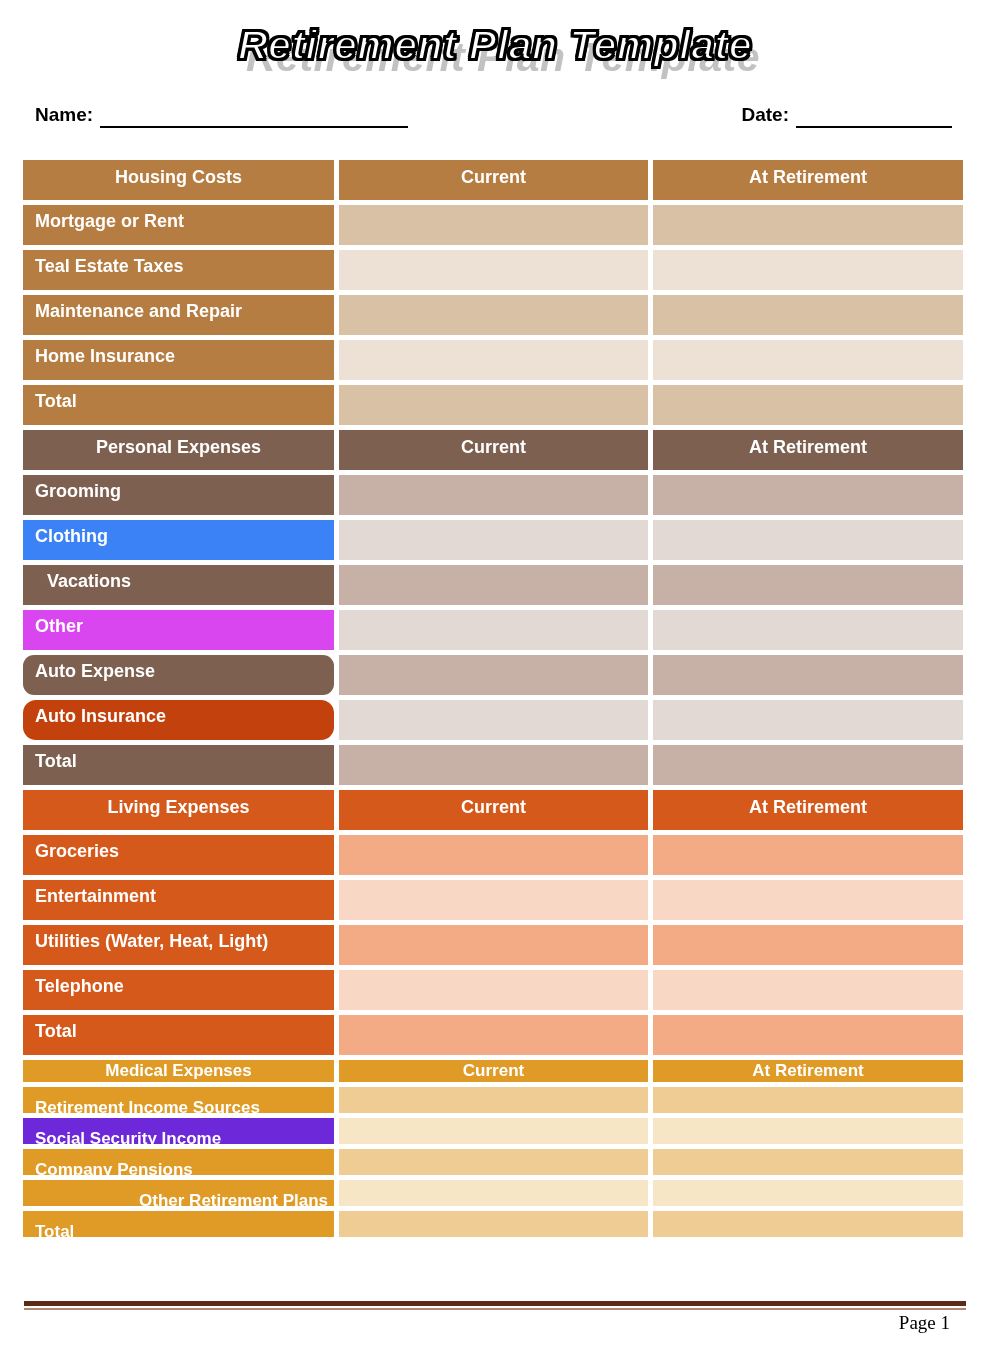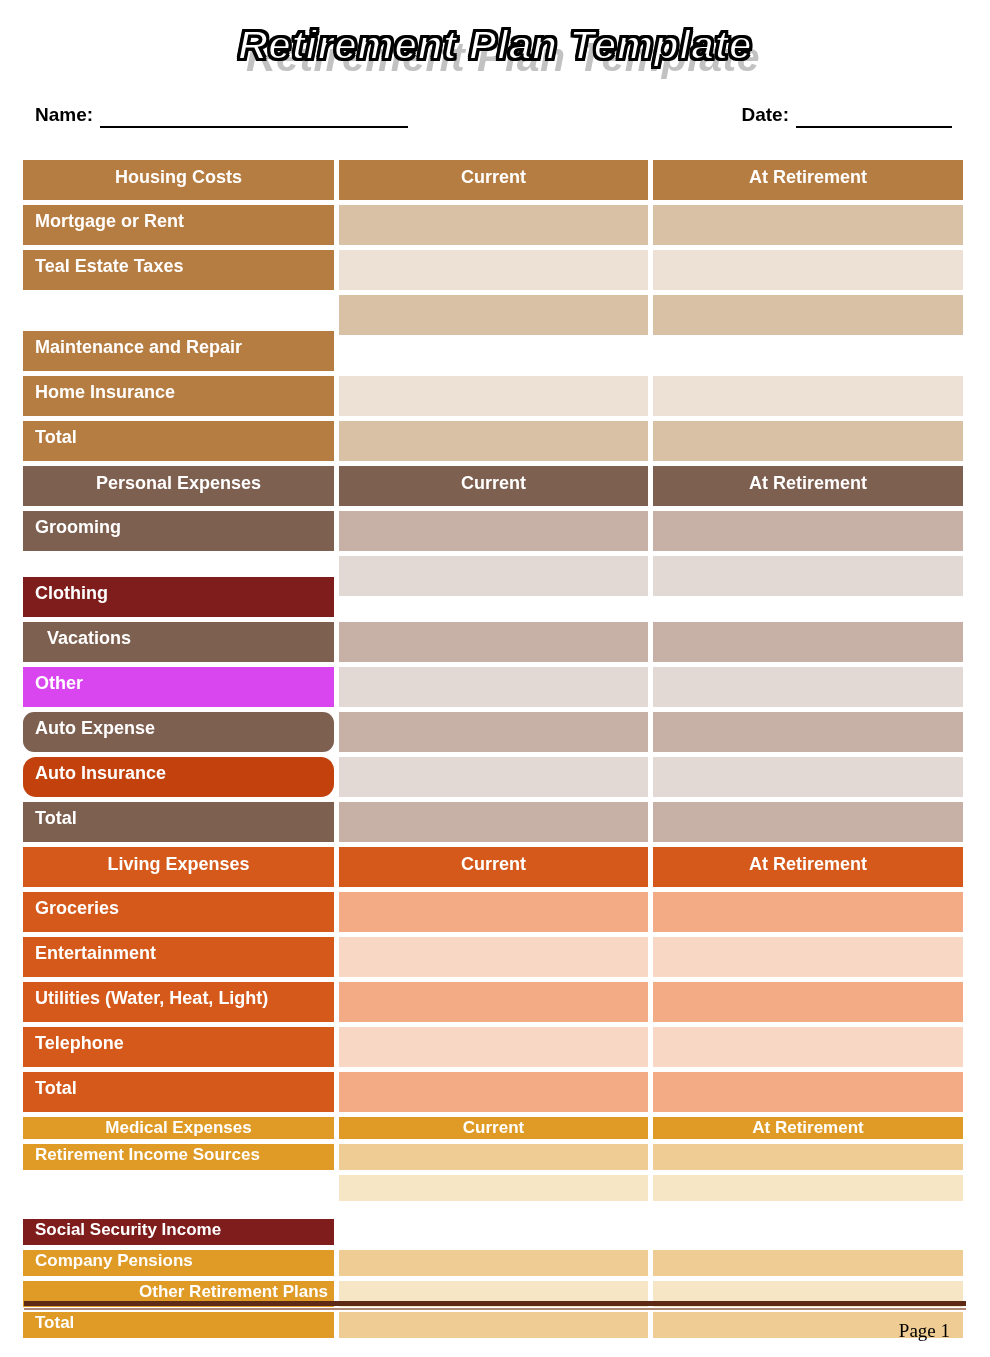--- a/index.html
+++ b/index.html
@@ -52,29 +52,29 @@
   .header-cell {
     height: 40px; color: #fff; font-weight: bold; font-size: 18px;
     text-align: center; padding-top: 7px;
   }
   .label-cell {
     height: 40px; color: #fff; font-weight: bold; font-size: 18px;
     text-align: left; padding: 6px 6px 0 12px; white-space: nowrap;
   }
   .data-cell { height: 40px; }
   .compact.header-cell { height: 22px; padding-top: 1px; font-size: 17px; }
-  .compact.label-cell  { height: 26px; padding-top: 1px; font-size: 17px; }
+  .compact.label-cell  { height: 26px; padding-top: 11px; font-size: 17px; }
   .compact.data-cell   { height: 26px; }
 
   
   .footer { position: absolute; top: 1301px; left: 24px; right: 24px; }
   .rule-thick { height: 5px; }
   .rule-thin  { height: 2px; margin-top: 2px; background: #ae8875; }
   .page-number {
-    margin-top: 10px; text-align: right; padding-right: 16px;
+    margin-top: 2px; text-align: right; padding-right: 16px;
     font-family: "Liberation Serif", serif; font-size: 19px; color: #000;
   }
 </style>
 </head>
 <body>
 
 <div class="page">
 
   <div class="title-wrap">
     <div class="title-layer title-shadow">Retirement Plan Template</div>
@@ -95,36 +95,36 @@
   <div class="table" id="table-root">
       <div class="cell header-cell section-title" style="background: rgb(182, 125, 66);">Housing Costs</div>
       <div class="cell header-cell" style="background: rgb(182, 125, 66);">Current</div>
       <div class="cell header-cell" style="background: rgb(182, 125, 66);">At Retirement</div>
       <div class="cell label-cell" style="background: rgb(182, 125, 66);">Mortgage or Rent</div>
       <div class="cell data-cell" style="background: rgb(217, 193, 165);"></div>
       <div class="cell data-cell" style="background: rgb(217, 193, 165);"></div>
       <div class="cell label-cell" style="background: rgb(182, 125, 66);">Teal Estate Taxes</div>
       <div class="cell data-cell" style="background: rgb(236, 225, 212);"></div>
       <div class="cell data-cell" style="background: rgb(236, 225, 212);"></div>
-      <div class="cell label-cell" style="background: rgb(182, 125, 66); margin-top: 36px;">Maintenance and Repair</div>
+      <div class="cell label-cell" style="background: rgb(182, 125, 66);">Maintenance and Repair</div>
       <div class="cell data-cell" style="background: rgb(217, 193, 165);"></div>
       <div class="cell data-cell" style="background: rgb(217, 193, 165);"></div>
       <div class="cell label-cell" style="background: rgb(182, 125, 66);">Home Insurance</div>
       <div class="cell data-cell" style="background: rgb(236, 225, 212);"></div>
       <div class="cell data-cell" style="background: rgb(236, 225, 212);"></div>
       <div class="cell label-cell" style="background: rgb(182, 125, 66);">Total</div>
       <div class="cell data-cell" style="background: rgb(217, 193, 165);"></div>
       <div class="cell data-cell" style="background: rgb(217, 193, 165);"></div>
       <div class="cell header-cell section-title" style="background: rgb(126, 96, 81);">Personal Expenses</div>
       <div class="cell header-cell" style="background: rgb(126, 96, 81);">Current</div>
       <div class="cell header-cell" style="background: rgb(126, 96, 81);">At Retirement</div>
       <div class="cell label-cell" style="background: rgb(126, 96, 81);">Grooming</div>
       <div class="cell data-cell" style="background: rgb(199, 177, 166);"></div>
       <div class="cell data-cell" style="background: rgb(199, 177, 166);"></div>
-      <div class="cell label-cell" style="background: #7f1d1d; margin-top: 21px;">Clothing</div>
+      <div class="cell label-cell" style="background: #3b82f6;">Clothing</div>
       <div class="cell data-cell" style="background: rgb(226, 217, 212);"></div>
       <div class="cell data-cell" style="background: rgb(226, 217, 212);"></div>
       <div class="cell label-cell" style="background: rgb(126, 96, 81); padding-left: 24px;">Vacations</div>
       <div class="cell data-cell" style="background: rgb(199, 177, 166);"></div>
       <div class="cell data-cell" style="background: rgb(199, 177, 166);"></div>
       <div class="cell label-cell" style="background: #d946ef;">Other</div>
       <div class="cell data-cell" style="background: rgb(226, 217, 212);"></div>
       <div class="cell data-cell" style="background: rgb(226, 217, 212);"></div>
       <div class="cell label-cell" style="background: rgb(126, 96, 81); border-radius: 11px;">Auto Expense</div>
       <div class="cell data-cell" style="background: rgb(199, 177, 166);"></div>
@@ -152,21 +152,21 @@
       <div class="cell data-cell" style="background: rgb(248, 215, 196);"></div>
       <div class="cell label-cell" style="background: rgb(213, 89, 27);">Total</div>
       <div class="cell data-cell" style="background: rgb(242, 171, 132);"></div>
       <div class="cell data-cell" style="background: rgb(242, 171, 132);"></div>
       <div class="cell header-cell section-title compact" style="background: rgb(223, 155, 37);">Medical Expenses</div>
       <div class="cell header-cell compact" style="background: rgb(223, 155, 37);">Current</div>
       <div class="cell header-cell compact" style="background: rgb(223, 155, 37);">At Retirement</div>
       <div class="cell label-cell compact" style="background: rgb(223, 155, 37);">Retirement Income Sources</div>
       <div class="cell data-cell compact" style="background: rgb(239, 204, 147);"></div>
       <div class="cell data-cell compact" style="background: rgb(239, 204, 147);"></div>
-      <div class="cell label-cell compact" style="background: #7f1d1d; margin-top: 44px;">Social Security Income</div>
+      <div class="cell label-cell compact" style="background: #6d28d9;">Social Security Income</div>
       <div class="cell data-cell compact" style="background: rgb(247, 230, 198);"></div>
       <div class="cell data-cell compact" style="background: rgb(247, 230, 198);"></div>
       <div class="cell label-cell compact" style="background: rgb(223, 155, 37);">Company Pensions</div>
       <div class="cell data-cell compact" style="background: rgb(239, 204, 147);"></div>
       <div class="cell data-cell compact" style="background: rgb(239, 204, 147);"></div>
       <div class="cell label-cell compact" style="background: rgb(223, 155, 37); text-align: right;">Other Retirement Plans</div>
       <div class="cell data-cell compact" style="background: rgb(247, 230, 198);"></div>
       <div class="cell data-cell compact" style="background: rgb(247, 230, 198);"></div>
       <div class="cell label-cell compact" style="background: rgb(223, 155, 37);">Total</div>
       <div class="cell data-cell compact" style="background: rgb(239, 204, 147);"></div>

